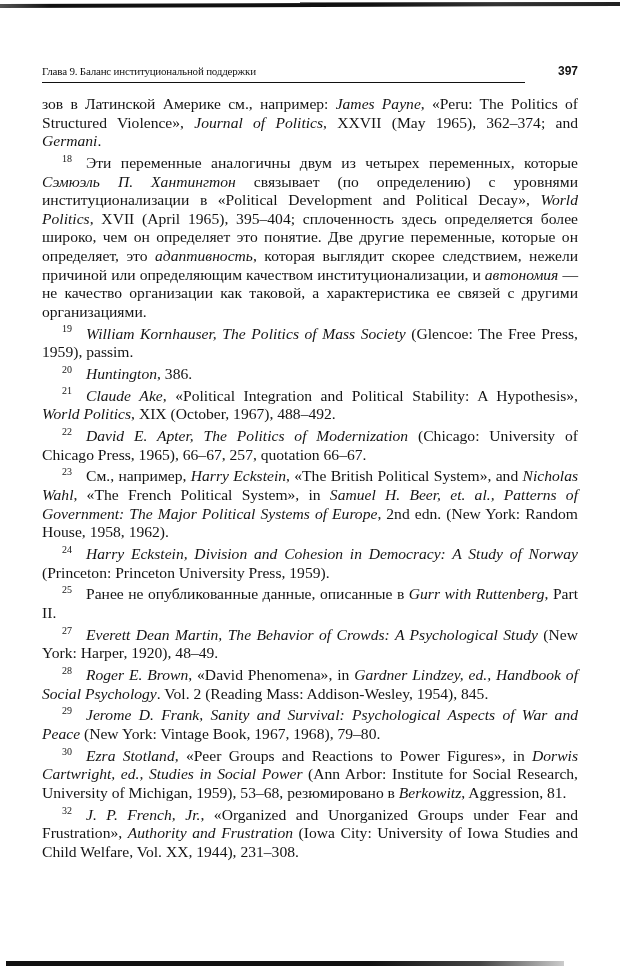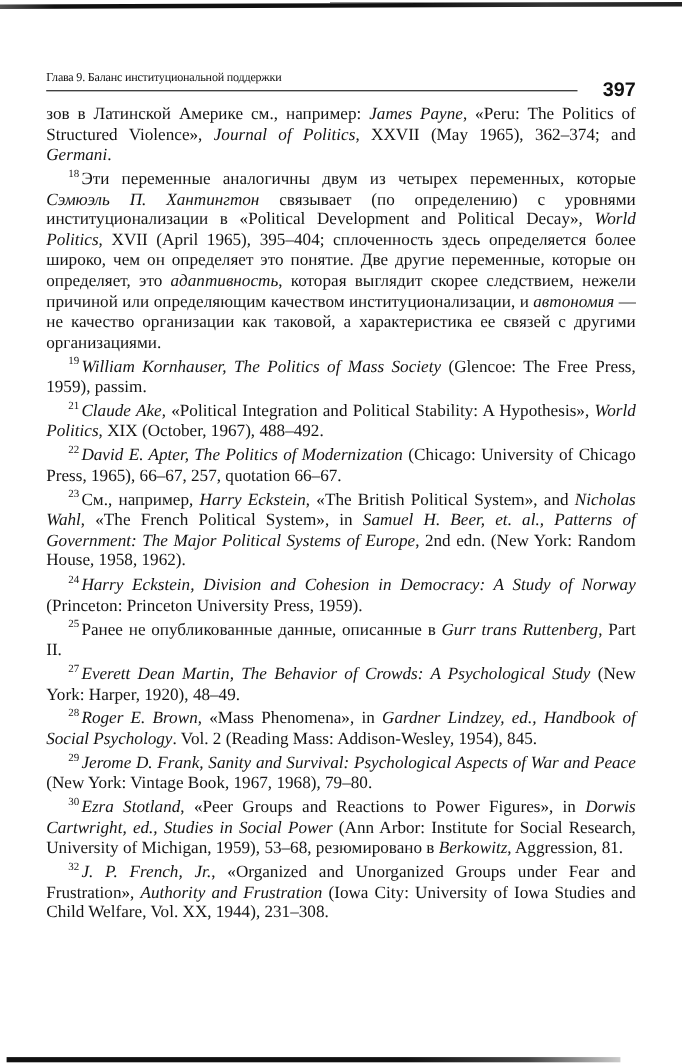--- a/index.html
+++ b/index.html
@@ -48,24 +48,24 @@
       font-size: 11px;
       line-height: 20px;
       color: #111;
       border-bottom: 1.5px solid #111;
       padding-bottom: 1px;
       letter-spacing: -0.2px;
     }
     .header-page {
       position: absolute;
       right: 0;
-      top: 10px;
+      top: 0;
       font-family: "Liberation Sans", "DejaVu Sans", sans-serif;
       font-weight: bold;
-      font-size: 18px;
+      font-size: 12px;
       line-height: 20px;
       color: #111;
     }
     .content {
       position: absolute;
       left: 42px;
       top: 95px;
       width: 536px;
       font-size: 15.6px;
       line-height: 18.6px;
@@ -74,21 +74,21 @@
     .para {
       margin: 0 0 3.2px 0;
     }
     .para.indent {
       text-indent: 20px;
     }
     .fn-num {
       font-size: 10px;
       vertical-align: super;
       line-height: 0;
-      margin-right: 2px;
+      margin-right: 14px;
     }
     .it {
       font-style: italic;
     }
     .bottom-rule {
       position: absolute;
       left: 6px;
       top: 961px;
       width: 558px;
       height: 5px;
@@ -107,35 +107,36 @@
 </div>
 
 <div class="content">
 
   <p class="para"><span>зов в Латинской Америке см., например: </span><span class="it">James Payne</span><span>, «Peru: The Politics of Structured Violence», </span><span class="it">Journal of Politics</span><span>, XXVII (May 1965), 362–374; and </span><span class="it">Germani</span><span>.</span></p>
 
   <p class="para indent"><span class="fn-num">18</span><span>Эти переменные аналогичны двум из четырех переменных, которые </span><span class="it">Сэмюэль П. Хантингтон</span><span> связывает (по определению) с уровнями институционализации в «Political Development and Political Decay», </span><span class="it">World Politics</span><span>, XVII (April 1965), 395–404; сплоченность здесь определяется более широко, чем он определяет это понятие. Две другие переменные, которые он определяет, это </span><span class="it">адаптивность</span><span>, которая выглядит скорее следствием, нежели причиной или определяющим качеством институционализации, и </span><span class="it">автономия</span><span> — не качество организации как таковой, а характеристика ее связей с другими организациями.</span></p>
 
   <p class="para indent"><span class="fn-num">19</span><span class="it">William Kornhauser, The Politics of Mass Society</span><span> (Glencoe: The Free Press, 1959), passim.</span></p>
 
+  <p class="para indent"><span class="fn-num">20</span><span class="it">Huntington</span><span>, 386.</span></p>
 
   <p class="para indent"><span class="fn-num">21</span><span class="it">Claude Ake</span><span>, «Political Integration and Political Stability: A Hypothesis», </span><span class="it">World Politics</span><span>, XIX (October, 1967), 488–492.</span></p>
 
   <p class="para indent"><span class="fn-num">22</span><span class="it">David E. Apter, The Politics of Modernization</span><span> (Chicago: University of Chicago Press, 1965), 66–67, 257, quotation 66–67.</span></p>
 
   <p class="para indent"><span class="fn-num">23</span><span>См., например, </span><span class="it">Harry Eckstein</span><span>, «The British Political System», and </span><span class="it">Nicholas Wahl</span><span>, «The French Political System», in </span><span class="it">Samuel H. Beer, et. al., Patterns of Government: The Major Political Systems of Europe</span><span>, 2nd edn. (New York: Random House, 1958, 1962).</span></p>
 
   <p class="para indent"><span class="fn-num">24</span><span class="it">Harry Eckstein, Division and Cohesion in Democracy: A Study of Norway</span><span> (Princeton: Princeton University Press, 1959).</span></p>
 
-  <p class="para indent"><span class="fn-num">25</span><span>Ранее не опубликованные данные, описанные в </span><span class="it">Gurr trans Ruttenberg</span><span>, Part II.</span></p>
+  <p class="para indent"><span class="fn-num">25</span><span>Ранее не опубликованные данные, описанные в </span><span class="it">Gurr with Ruttenberg</span><span>, Part II.</span></p>
 
 
   <p class="para indent"><span class="fn-num">27</span><span class="it">Everett Dean Martin, The Behavior of Crowds: A Psychological Study</span><span> (New York: Harper, 1920), 48–49.</span></p>
 
-  <p class="para indent"><span class="fn-num">28</span><span class="it">Roger E. Brown</span><span>, «Mass Phenomena», in </span><span class="it">Gardner Lindzey, ed., Handbook of Social Psychology</span><span>. Vol. 2 (Reading Mass: Addison-Wesley, 1954), 845.</span></p>
+  <p class="para indent"><span class="fn-num">28</span><span class="it">Roger E. Brown</span><span>, «David Phenomena», in </span><span class="it">Gardner Lindzey, ed., Handbook of Social Psychology</span><span>. Vol. 2 (Reading Mass: Addison-Wesley, 1954), 845.</span></p>
 
   <p class="para indent"><span class="fn-num">29</span><span class="it">Jerome D. Frank, Sanity and Survival: Psychological Aspects of War and Peace</span><span> (New York: Vintage Book, 1967, 1968), 79–80.</span></p>
 
   <p class="para indent"><span class="fn-num">30</span><span class="it">Ezra Stotland</span><span>, «Peer Groups and Reactions to Power Figures», in </span><span class="it">Dorwis Cartwright, ed., Studies in Social Power</span><span> (Ann Arbor: Institute for Social Research, University of Michigan, 1959), 53–68, резюмировано в </span><span class="it">Berkowitz</span><span>, Aggression, 81.</span></p>
 
 
   <p class="para indent"><span class="fn-num">32</span><span class="it">J. P. French, Jr.</span><span>, «Organized and Unorganized Groups under Fear and Frustration», </span><span class="it">Authority and Frustration</span><span> (Iowa City: University of Iowa Studies and Child Welfare, Vol. XX, 1944), 231–308.</span></p>
 
 </div>
 

